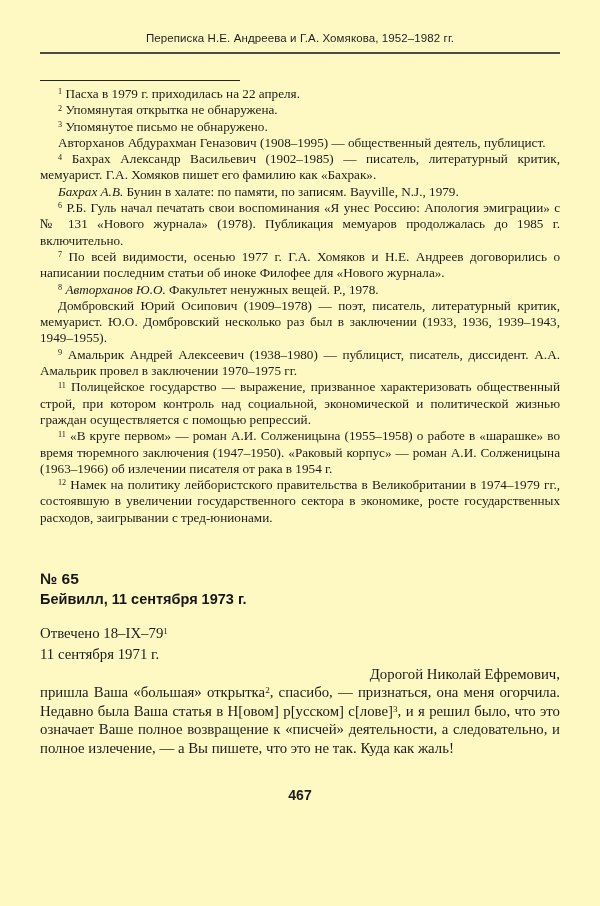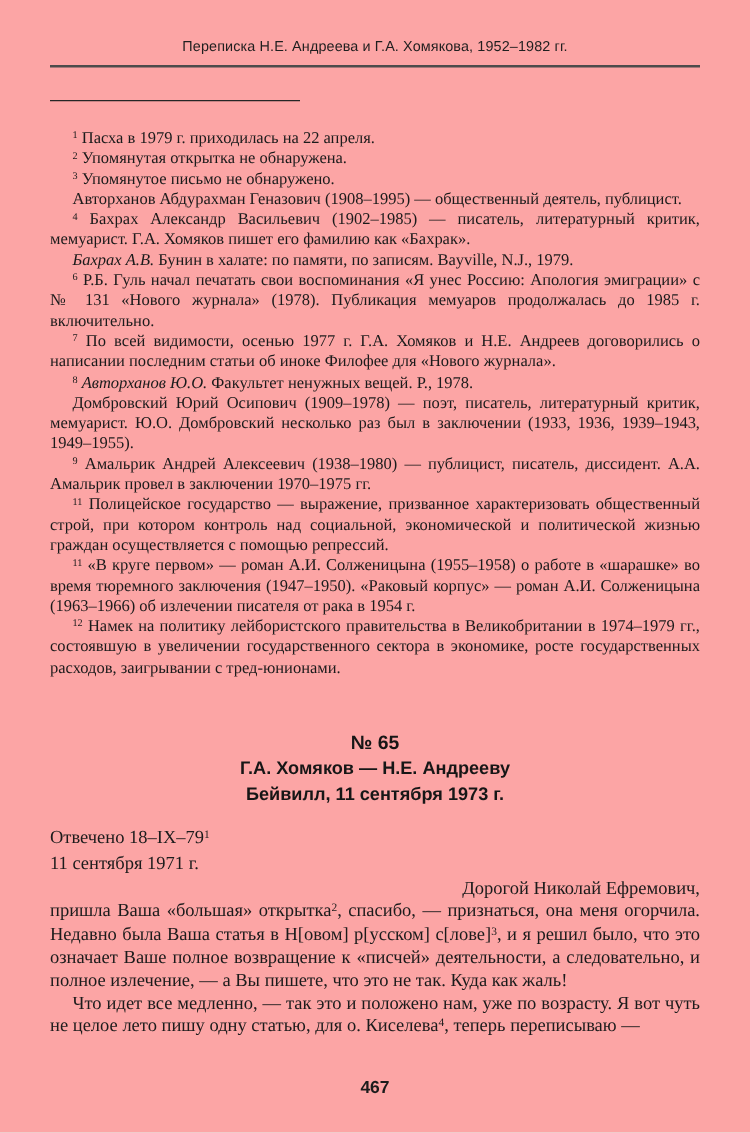--- a/index.html
+++ b/index.html
@@ -5,21 +5,21 @@
   html, body {
     margin: 0;
     padding: 0;
     background: #e9e9e9;
   }
   .page {
     position: relative;
     width: 600px;
     height: 906px;
     margin: 0 auto;
-    background: #fca5a5;
+    background: #fef9c3;
     box-sizing: border-box;
     padding: 0 40px;
     color: #1b1b1b;
     overflow: hidden;
   }
   
   .running-head {
     padding-top: 32px;
     text-align: center;
     font-family: "Liberation Sans", "DejaVu Sans", sans-serif;
@@ -34,39 +34,39 @@
     border-top: 2px solid #4c4c4c;
   }
   
   .fn-sep {
     margin-top: 26px;
     width: 200px;
     height: 0;
     border-top: 1.6px solid #262626;
   }
   .footnotes {
-    margin-top: 21px;
+    margin-top: 5px;
     font-family: "Liberation Serif", "DejaVu Serif", serif;
     font-size: 13.2px;
     line-height: 16.3px;
     text-align: justify;
   }
   .fn-para { text-indent: 18px; }
   sup {
     font-size: 0.62em;
     line-height: 0;
     position: relative;
     top: -0.45em;
     vertical-align: baseline;
   }
   i { font-style: italic; }
   
   .letter-heading {
     margin-top: 42px;
-    text-align: center;
+    text-align: left;
     font-family: "Liberation Sans", "DejaVu Sans", sans-serif;
     font-size: 14.5px;
     font-weight: 700;
     line-height: 21px;
     color: #161616;
   }
   .letter-number { font-size: 15.5px; }
   
   .letter-meta {
     margin-top: 13px;
@@ -121,31 +121,29 @@
       <div class="fn-para"><sup>8</sup> <i>Авторханов Ю.О.</i> Факультет ненужных вещей. Р., 1978.</div>
       <div class="fn-para">Домбровский Юрий Осипович (1909–1978) — поэт, писатель, литературный критик, мемуарист. Ю.О. Домбровский несколько раз был в заключении (1933, 1936, 1939–1943, 1949–1955).</div>
       <div class="fn-para"><sup>9</sup> Амальрик Андрей Алексеевич (1938–1980) — публицист, писатель, диссидент. А.А. Амальрик провел в заключении 1970–1975 гг.</div>
       <div class="fn-para"><sup>11</sup> Полицейское государство — выражение, призванное характеризовать общественный строй, при котором контроль над социальной, экономической и политической жизнью граждан осуществляется с помощью репрессий.</div>
       <div class="fn-para"><sup>11</sup> «В круге первом» — роман А.И. Солженицына (1955–1958) о работе в «шарашке» во время тюремного заключения (1947–1950). «Раковый корпус» — роман А.И. Солженицына (1963–1966) об излечении писателя от рака в 1954 г.</div>
       <div class="fn-para"><sup>12</sup> Намек на политику лейбористского правительства в Великобритании в 1974–1979 гг., состоявшую в увеличении государственного сектора в экономике, росте государственных расходов, заигрывании с тред-юнионами.</div>
     </div>
 
   <div class="letter-heading">
     <div class="letter-number">№ 65</div>
-    <div>Г.А. Хомяков — Н.Е. Андрееву</div>
     <div>Бейвилл, 11 сентября 1973 г.</div>
   </div>
 
   <div class="letter-meta">
     <div>Отвечено 18–IX–79<sup>1</sup></div>
     <div>11 сентября 1971 г.</div>
   </div>
 
   <div class="salutation">Дорогой Николай Ефремович,</div>
 
   <div class="letter-body">
       <div class="body-para">пришла Ваша «большая» открытка<sup>2</sup>, спасибо, — признаться, она меня огорчила. Недавно была Ваша статья в Н[овом] р[усском] с[лове]<sup>3</sup>, и я решил было, что это означает Ваше полное возвращение к «писчей» деятельности, а следовательно, и полное излечение, — а Вы пишете, что это не так. Куда как жаль!</div>
-      <div class="body-para indent">Что идет все медленно, — так это и положено нам, уже по возрасту. Я вот чуть не целое лето пишу одну статью, для о. Киселева<sup>4</sup>, теперь переписываю —</div>
     </div>
 
   <div class="page-number">467</div>
 
 </div>
 
 </body></html>

